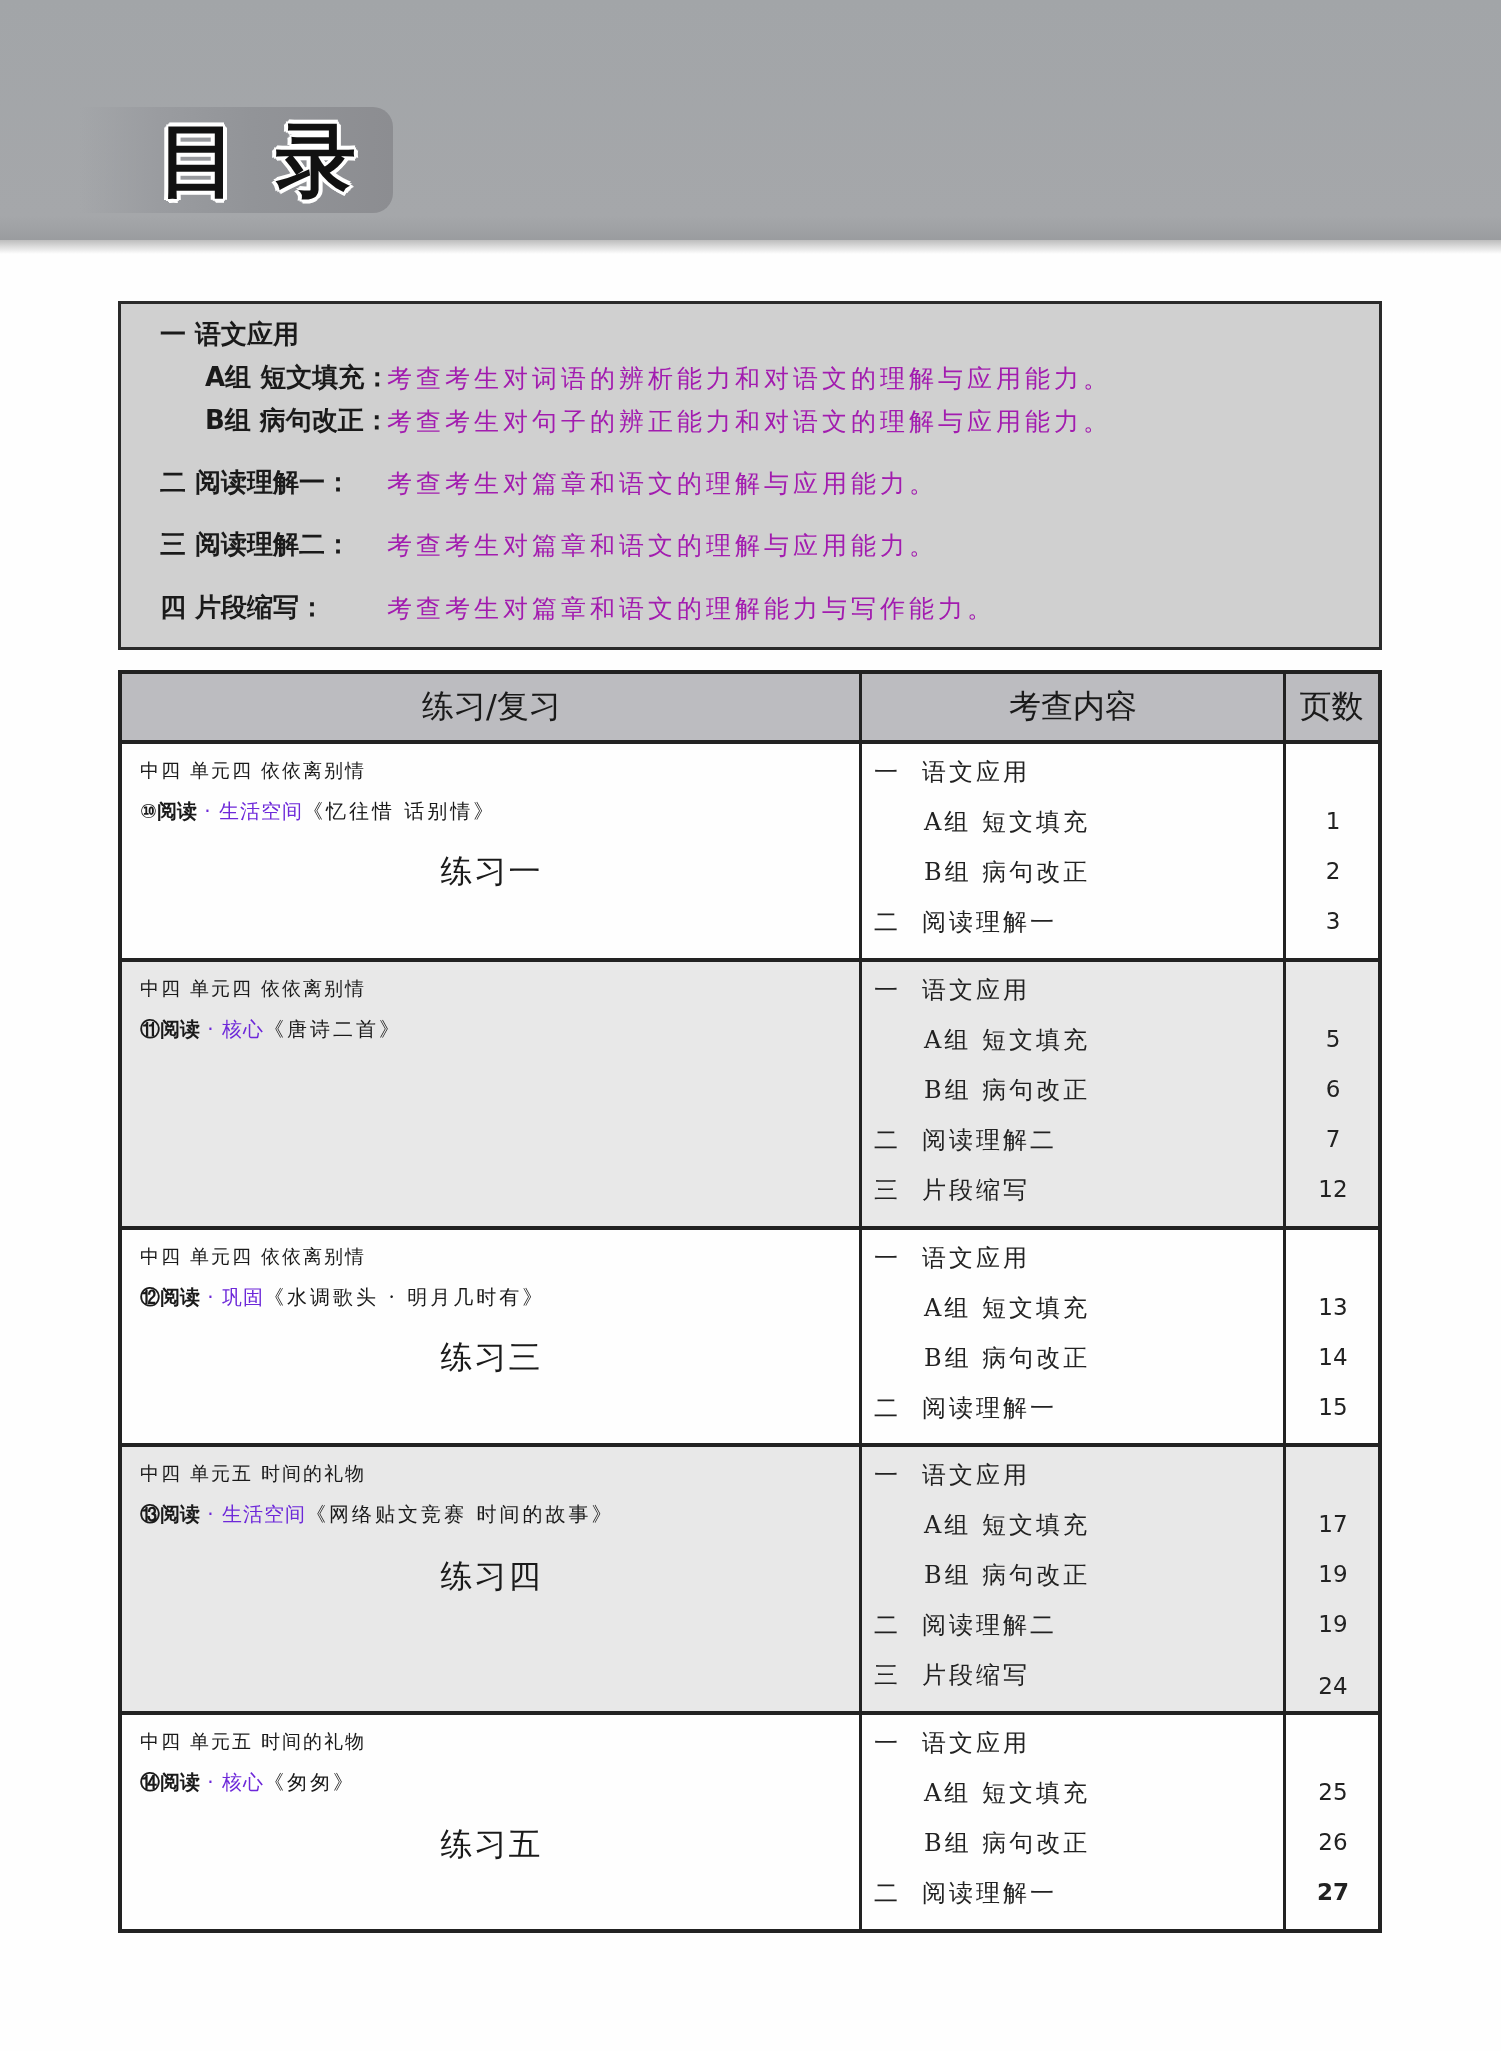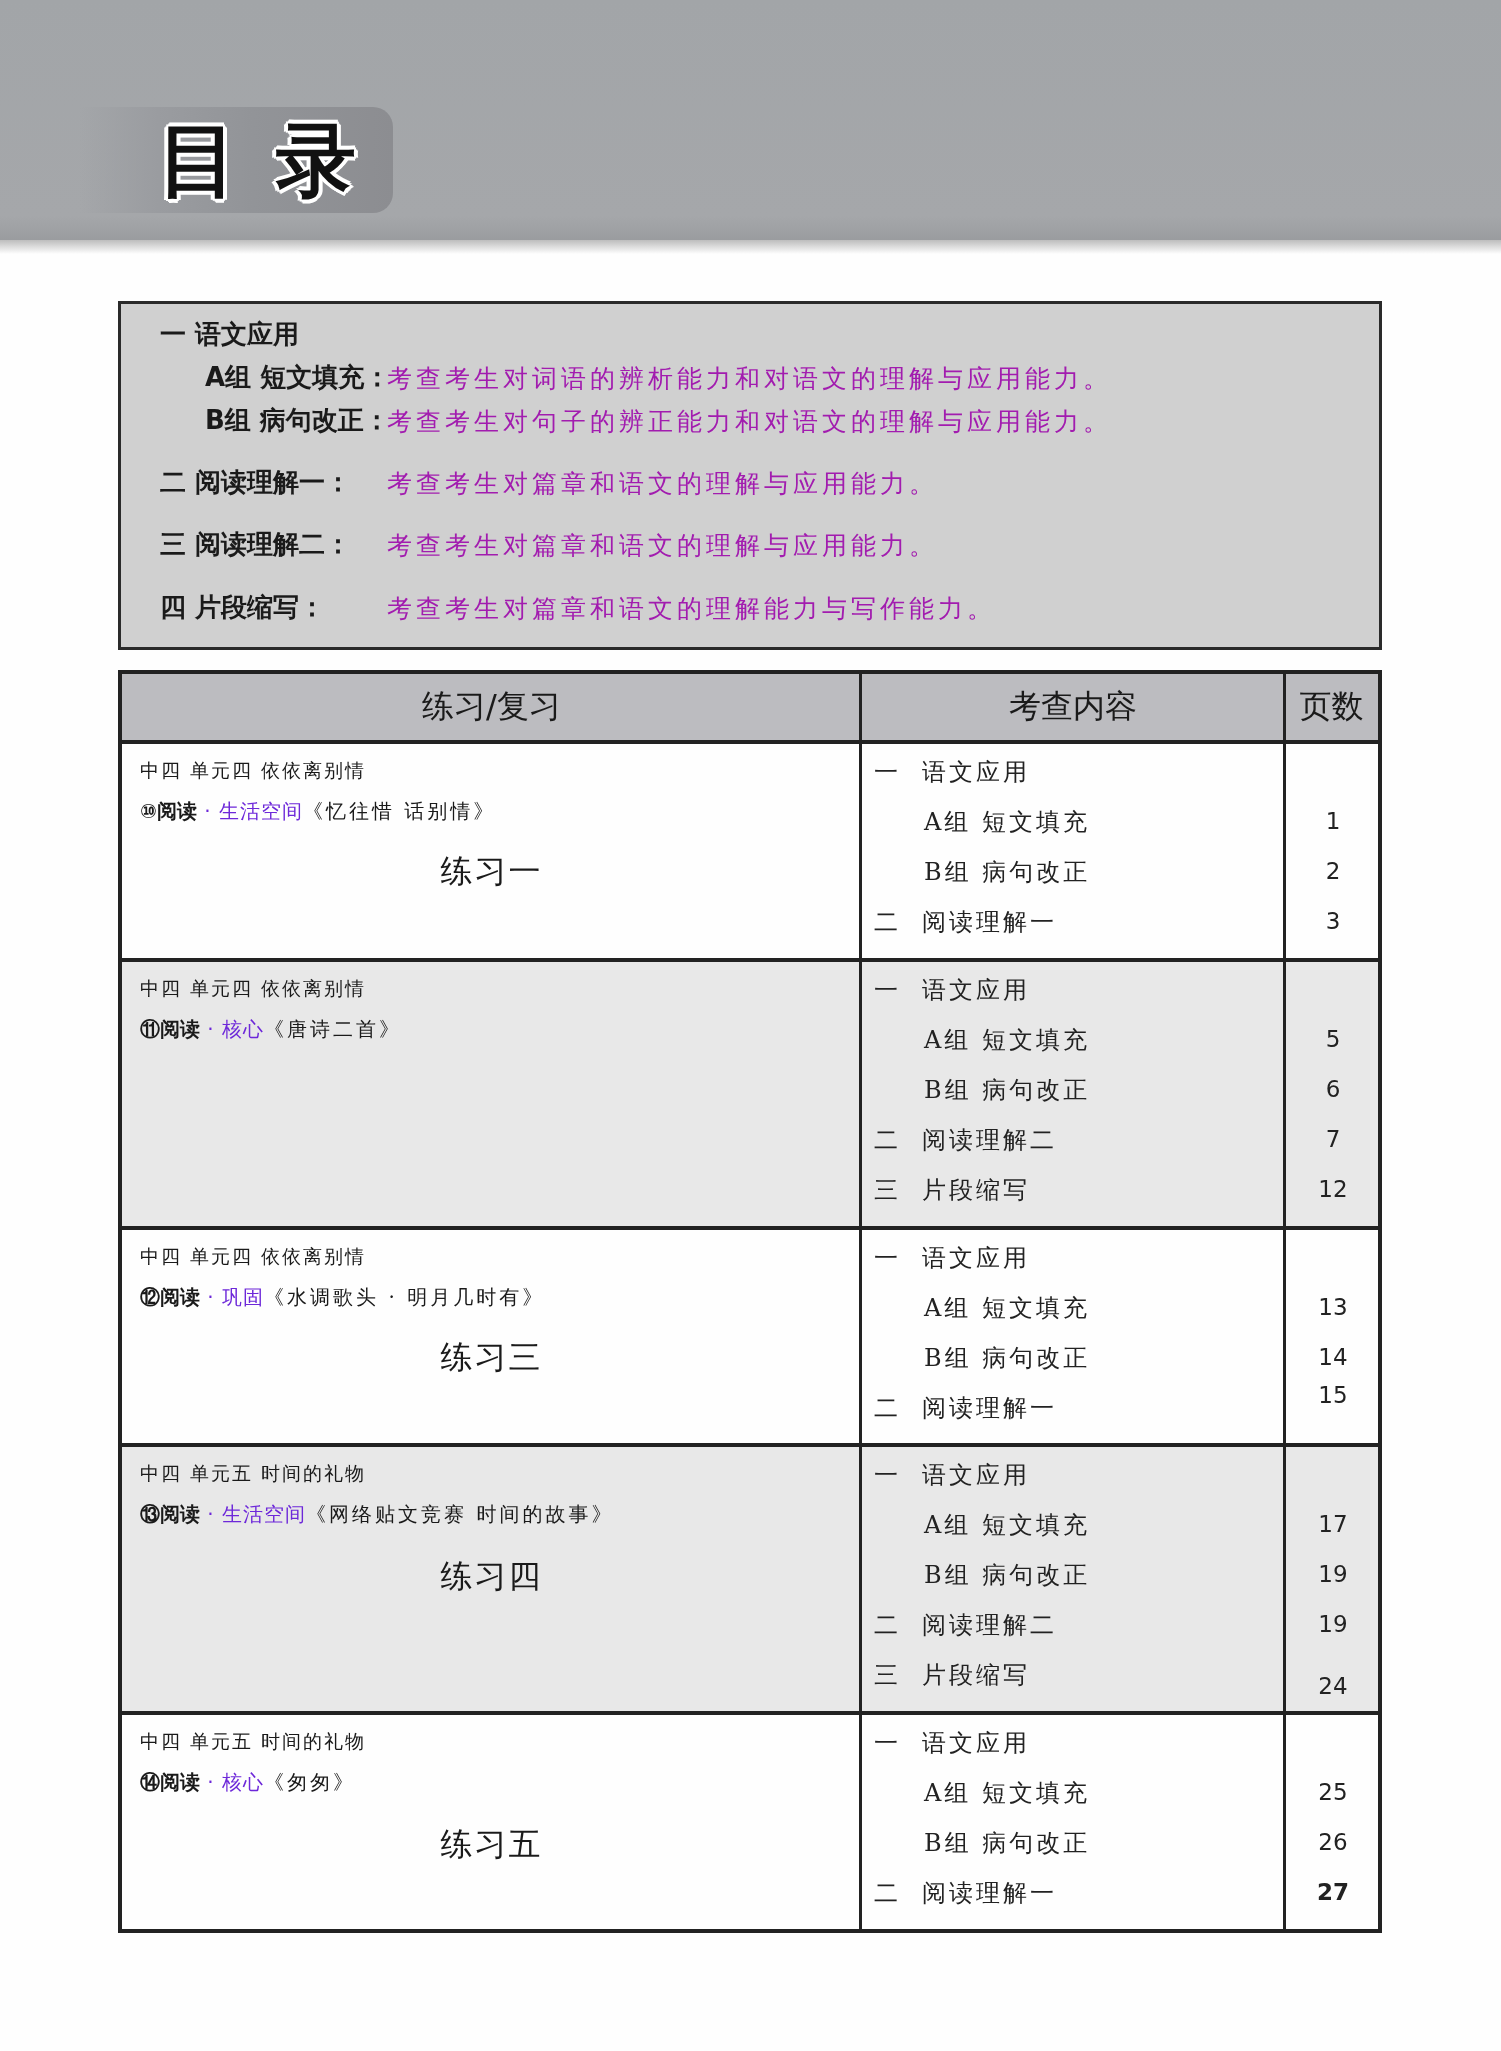--- a/index.html
+++ b/index.html
@@ -162,21 +162,21 @@
     <div class="reading">
       <span class="num">⑫</span><span class="kw">阅读</span><span class="type"> · 巩固</span><span class="work">《水调歌头 · 明月几时有》</span>
     </div>
     <div class="exercise" style="top:106px;">练习三</div>
     <div class="content-line" style="top:12px;"><span class="mark">一</span><span>语文应用</span></div>
     <div class="content-line sub" style="top:62px;"><span>A组 短文填充</span></div>
     <div class="page-num" style="top:64px;">13</div>
     <div class="content-line sub" style="top:112px;"><span>B组 病句改正</span></div>
     <div class="page-num" style="top:114px;">14</div>
     <div class="content-line" style="top:162px;"><span class="mark">二</span><span>阅读理解一</span></div>
-    <div class="page-num" style="top:152px;">15</div>
+    <div class="page-num" style="top:164px;">15</div>
   </div>
 
   <div class="row alt" style="top:773px; height:268px;">
     <div class="unit">中四  单元五  时间的礼物</div>
     <div class="reading">
       <span class="num">⑬</span><span class="kw">阅读</span><span class="type"> · 生活空间</span><span class="work">《网络贴文竞赛  时间的故事》</span>
     </div>
     <div class="exercise" style="top:108px;">练习四</div>
     <div class="content-line" style="top:12px;"><span class="mark">一</span><span>语文应用</span></div>
     <div class="content-line sub" style="top:62px;"><span>A组 短文填充</span></div>

